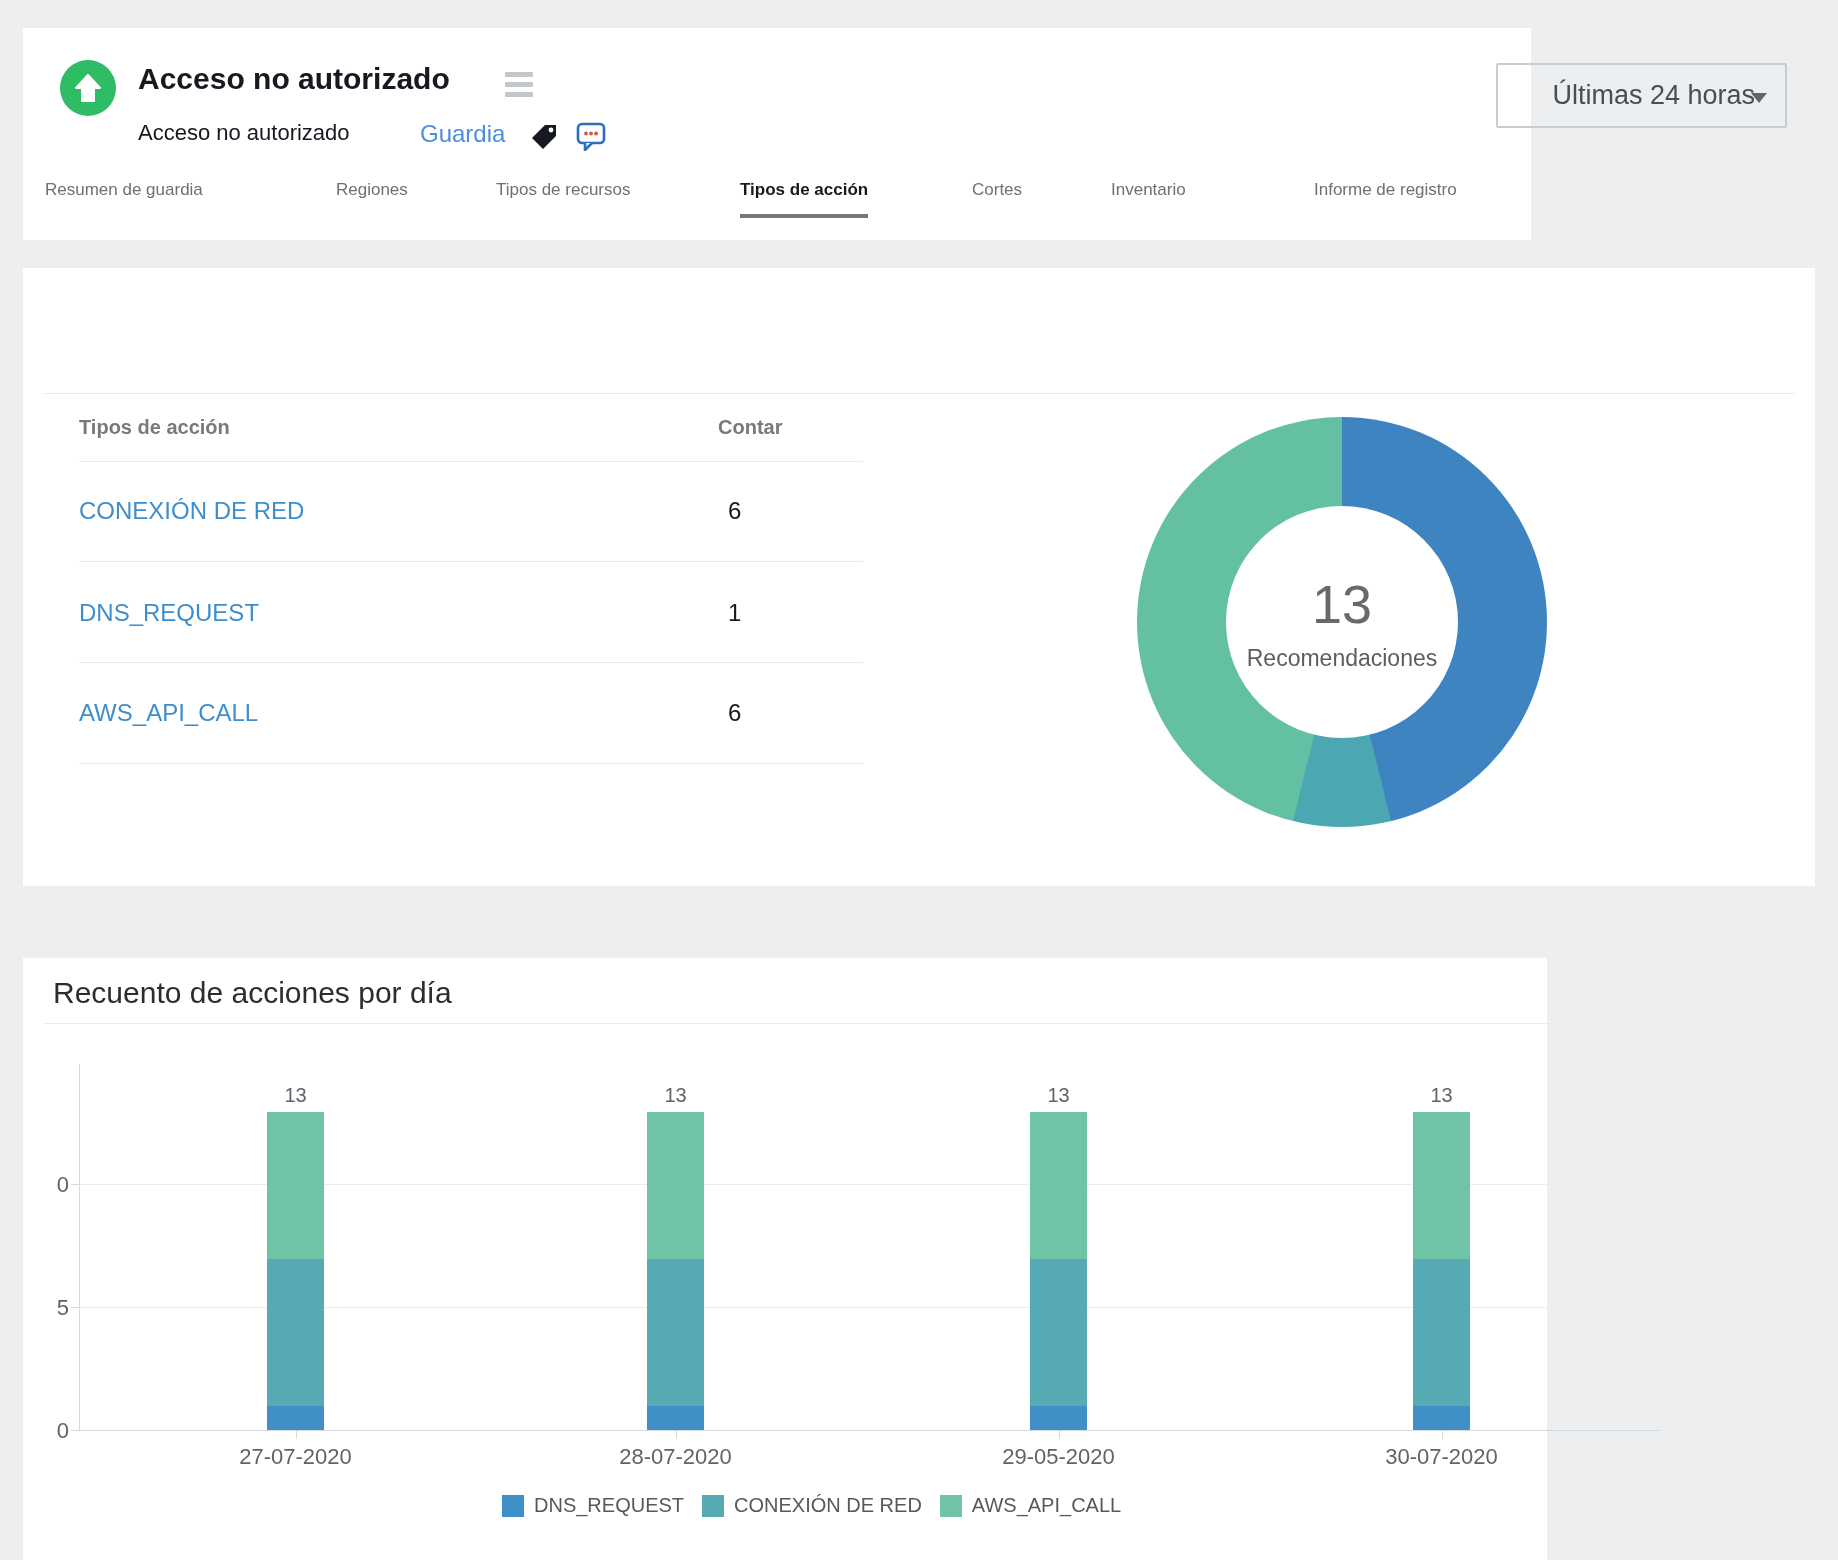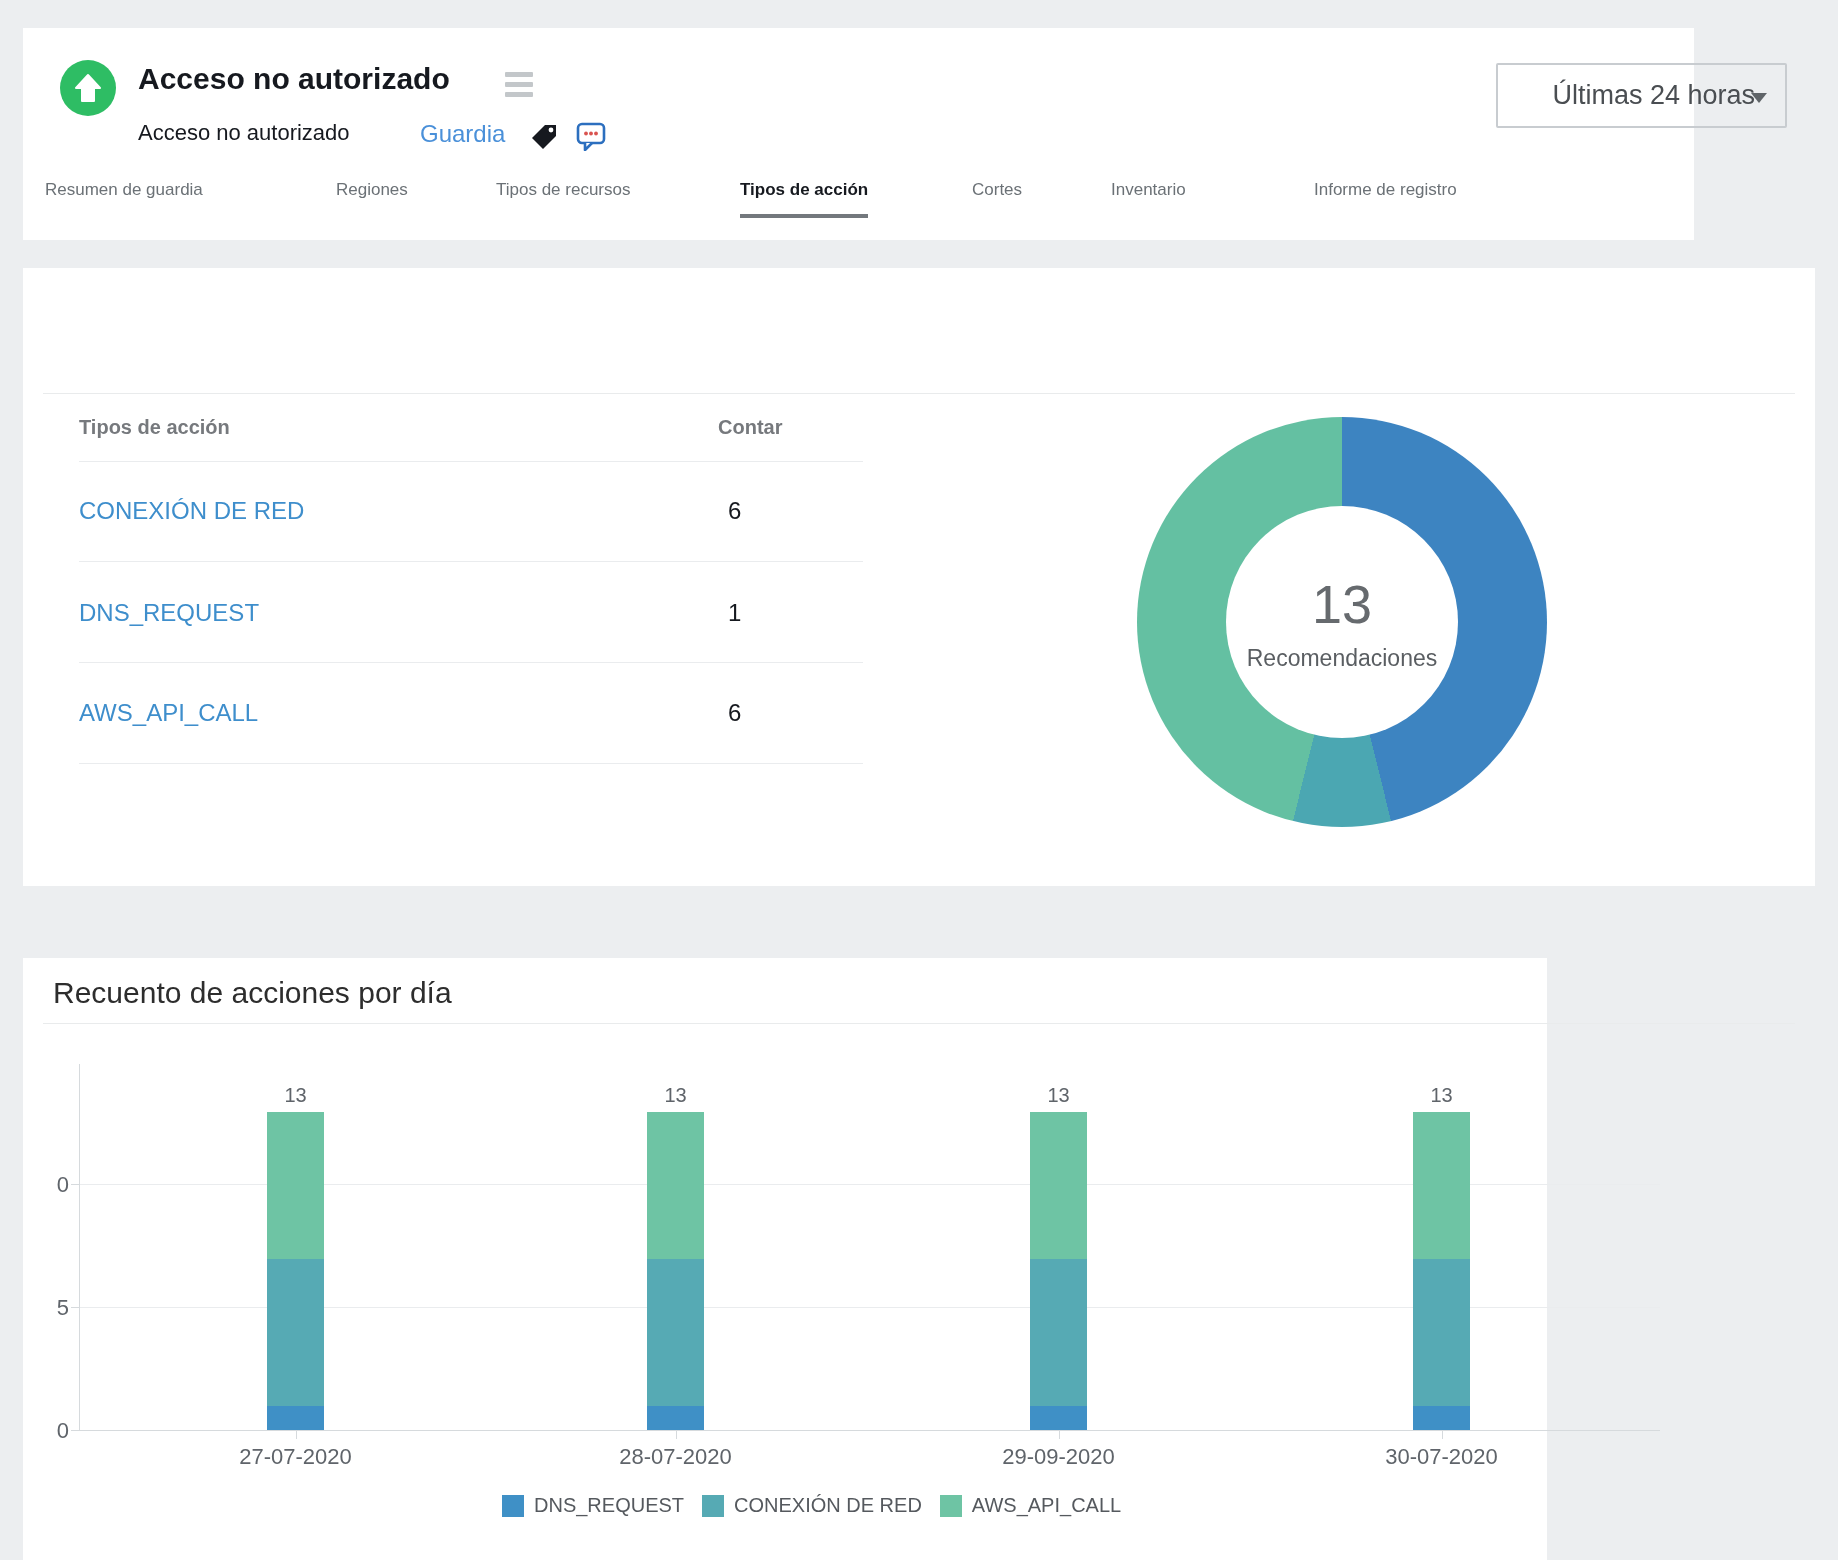--- a/index.html
+++ b/index.html
@@ -4,21 +4,21 @@
 <style>
   html,body{margin:0;padding:0;}
   body{
     width:1838px;height:1560px;position:relative;
     background:#eceef0;
     font-family:"Liberation Sans", sans-serif;
     color:#16191f;overflow:hidden;
   }
   .card{position:absolute;background:#ffffff;}
   
-  #card-header{left:23px;top:28px;width:1671px;height:212px;}
+  #card-header{left:23px;top:28px;width:1508px;height:212px;}
   .sev-icon{position:absolute;left:37px;top:32px;width:56px;height:56px;border-radius:50%;display:flex;align-items:center;justify-content:center;}
   .page-title{position:absolute;left:115px;top:34px;font-size:30px;font-weight:bold;color:#16191f;}
   .hamburger{position:absolute;left:482px;top:44px;width:28px;cursor:pointer;}
   .hamburger .bar{width:28px;height:5px;border-radius:1px;background:#c3c7ca;margin-bottom:5px;}
   .subtitle{position:absolute;left:115px;top:92px;font-size:22px;color:#16191f;}
   .guardia-link{position:absolute;left:397px;top:92px;font-size:24px;color:#4a90d9;cursor:pointer;}
   .tag-ico{position:absolute;left:508px;top:96px;width:26px;height:26px;cursor:pointer;}
   .chat-ico{position:absolute;left:553px;top:93px;width:30px;height:30px;cursor:pointer;}
   .time-dd{position:absolute;left:1473px;top:35px;width:291px;height:65px;border:2px solid #c8ccd0;border-radius:2px;
     box-sizing:border-box;display:flex;align-items:center;justify-content:flex-end;font-size:27px;color:#4a4e52;cursor:pointer;}
@@ -163,21 +163,21 @@
       <div class="bar-total" style="left: 592.5px;">13</div>
       <div class="xtick-mark" style="left: 652.5px;"></div>
       <div class="x-label" style="left: 552.5px;">28-07-2020</div>
       <div class="bar-col" style="left: 1007px; top: 153.5px; height: 318.5px;">
         <div class="bar-seg" style="height: 24.5px; background: rgb(63, 144, 198);"></div>
         <div class="bar-seg" style="height: 147px; background: rgb(86, 170, 180);"></div>
         <div class="bar-seg" style="height: 147px; background: rgb(110, 196, 164);"></div>
       </div>
       <div class="bar-total" style="left: 975.5px;">13</div>
       <div class="xtick-mark" style="left: 1035.5px;"></div>
-      <div class="x-label" style="left: 935.5px;">29-09-2020</div>
+      <div class="x-label" style="left: 935.5px;">29-05-2020</div>
       <div class="bar-col" style="left: 1390px; top: 153.5px; height: 318.5px;">
         <div class="bar-seg" style="height: 24.5px; background: rgb(63, 144, 198);"></div>
         <div class="bar-seg" style="height: 147px; background: rgb(86, 170, 180);"></div>
         <div class="bar-seg" style="height: 147px; background: rgb(110, 196, 164);"></div>
       </div>
       <div class="bar-total" style="left: 1358.5px;">13</div>
       <div class="xtick-mark" style="left: 1418.5px;"></div>
       <div class="x-label" style="left: 1318.5px;">30-07-2020</div>
     </div>
 

